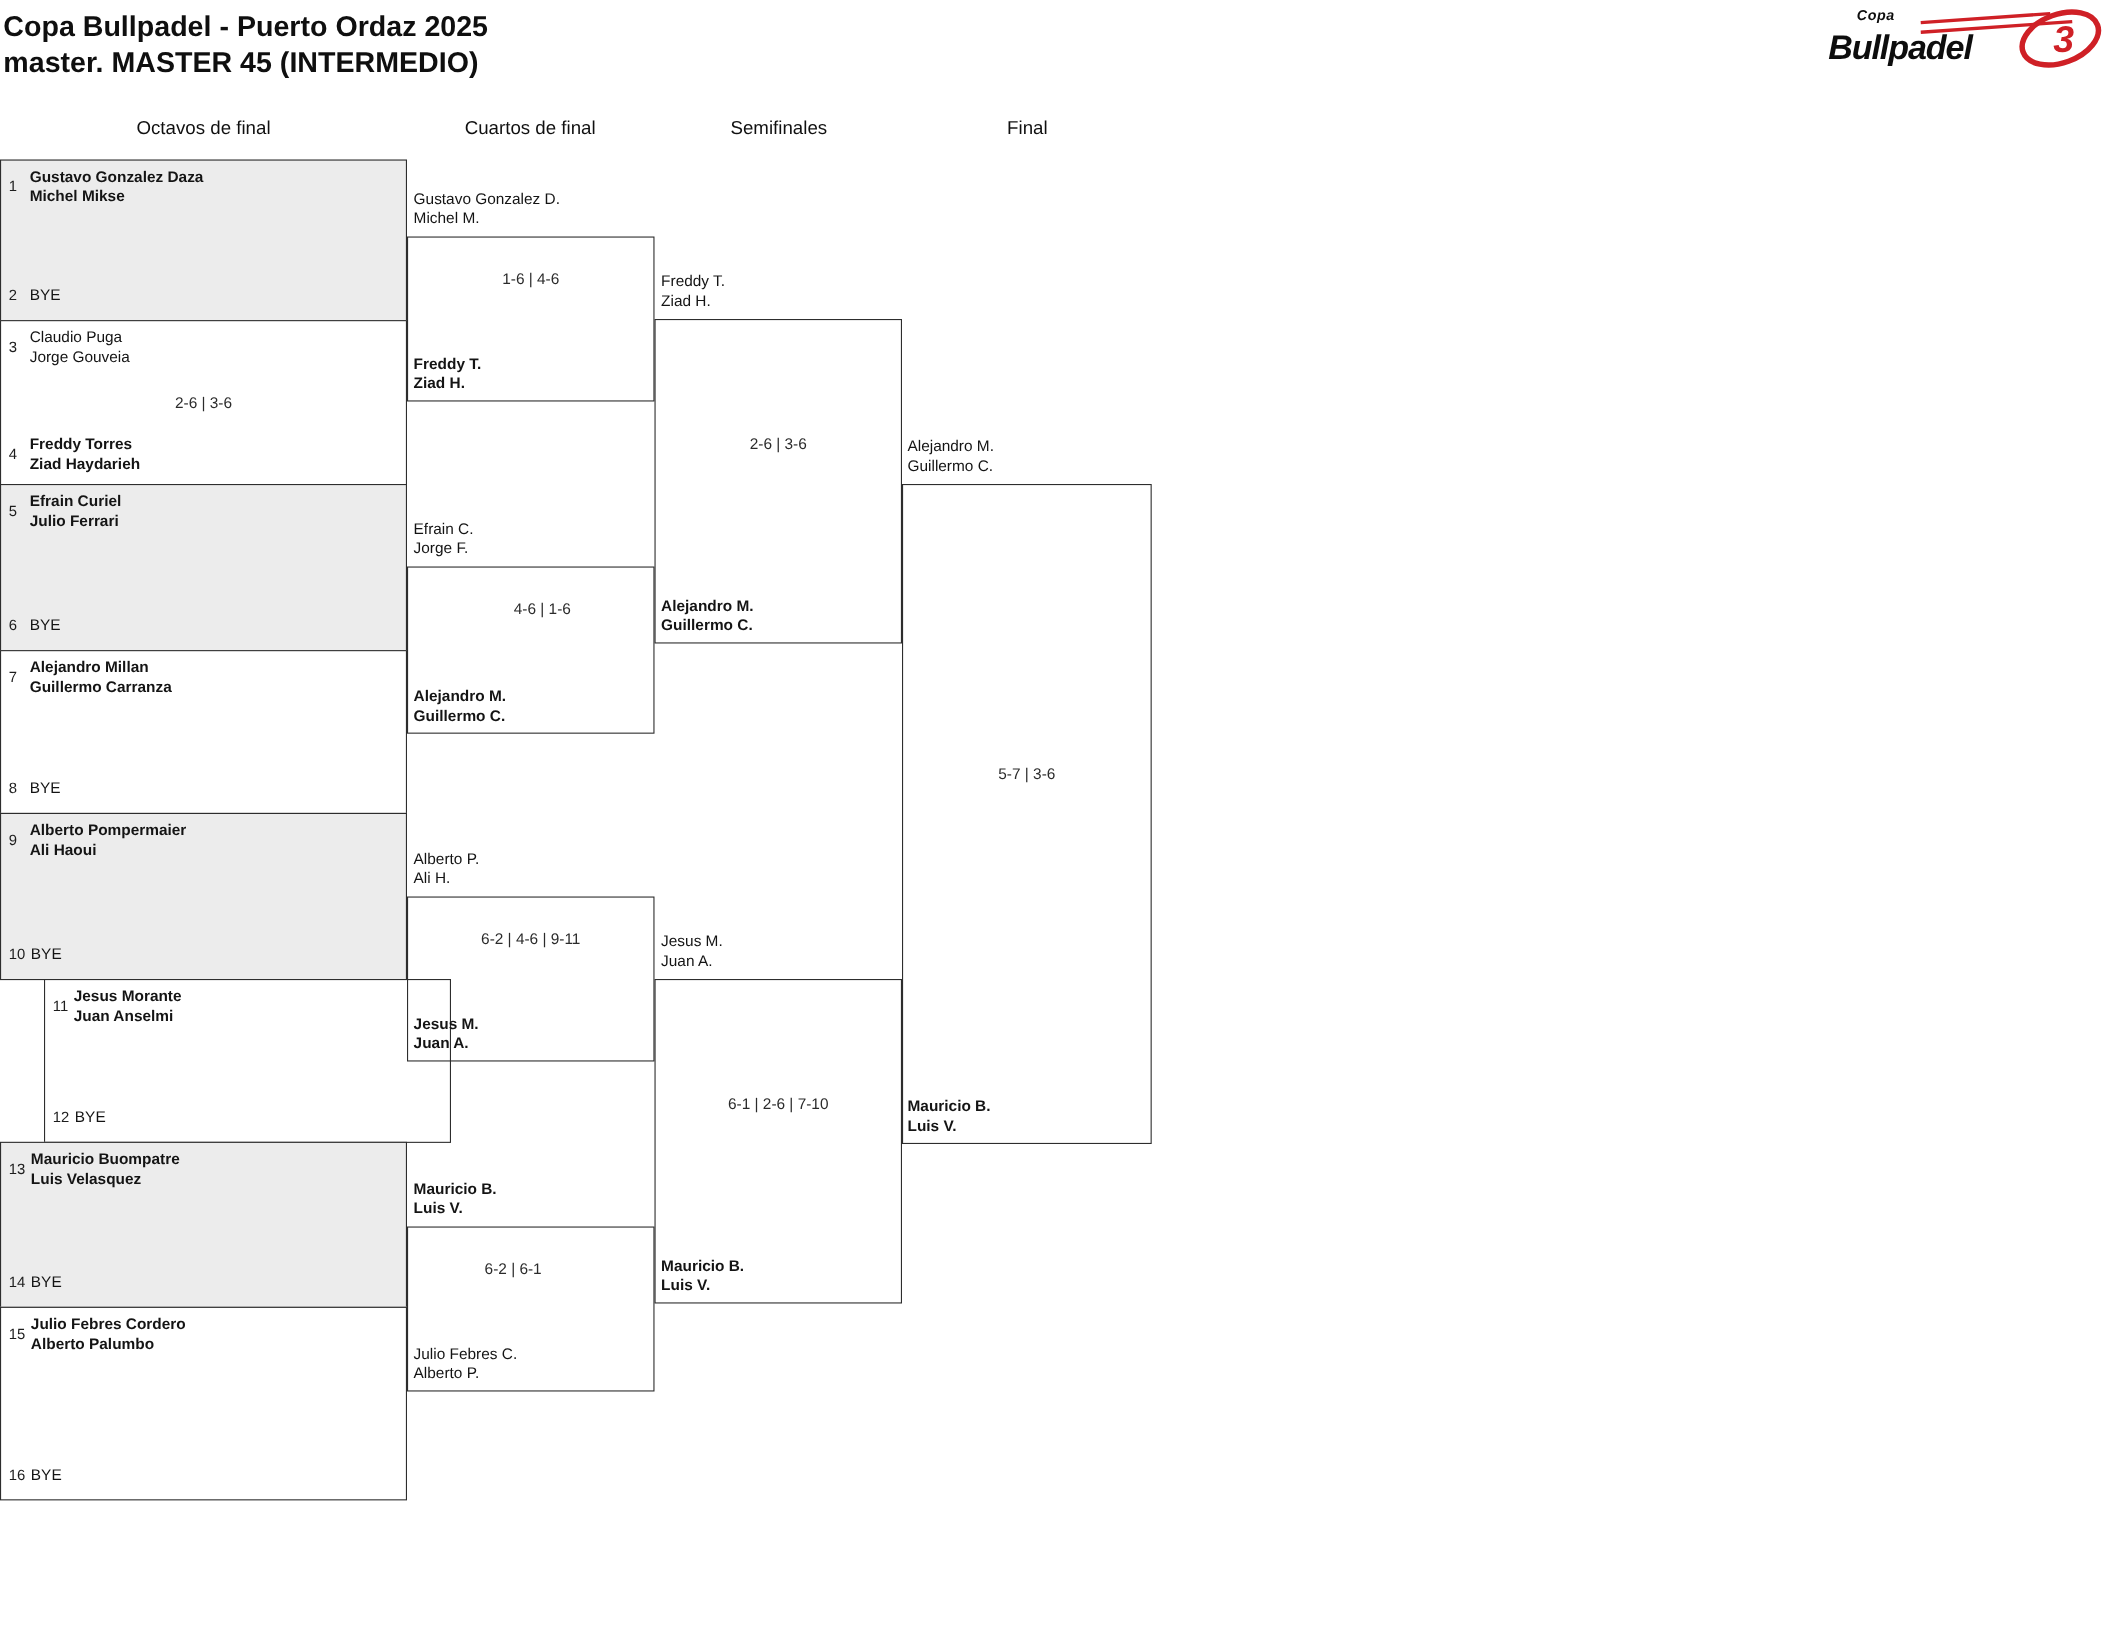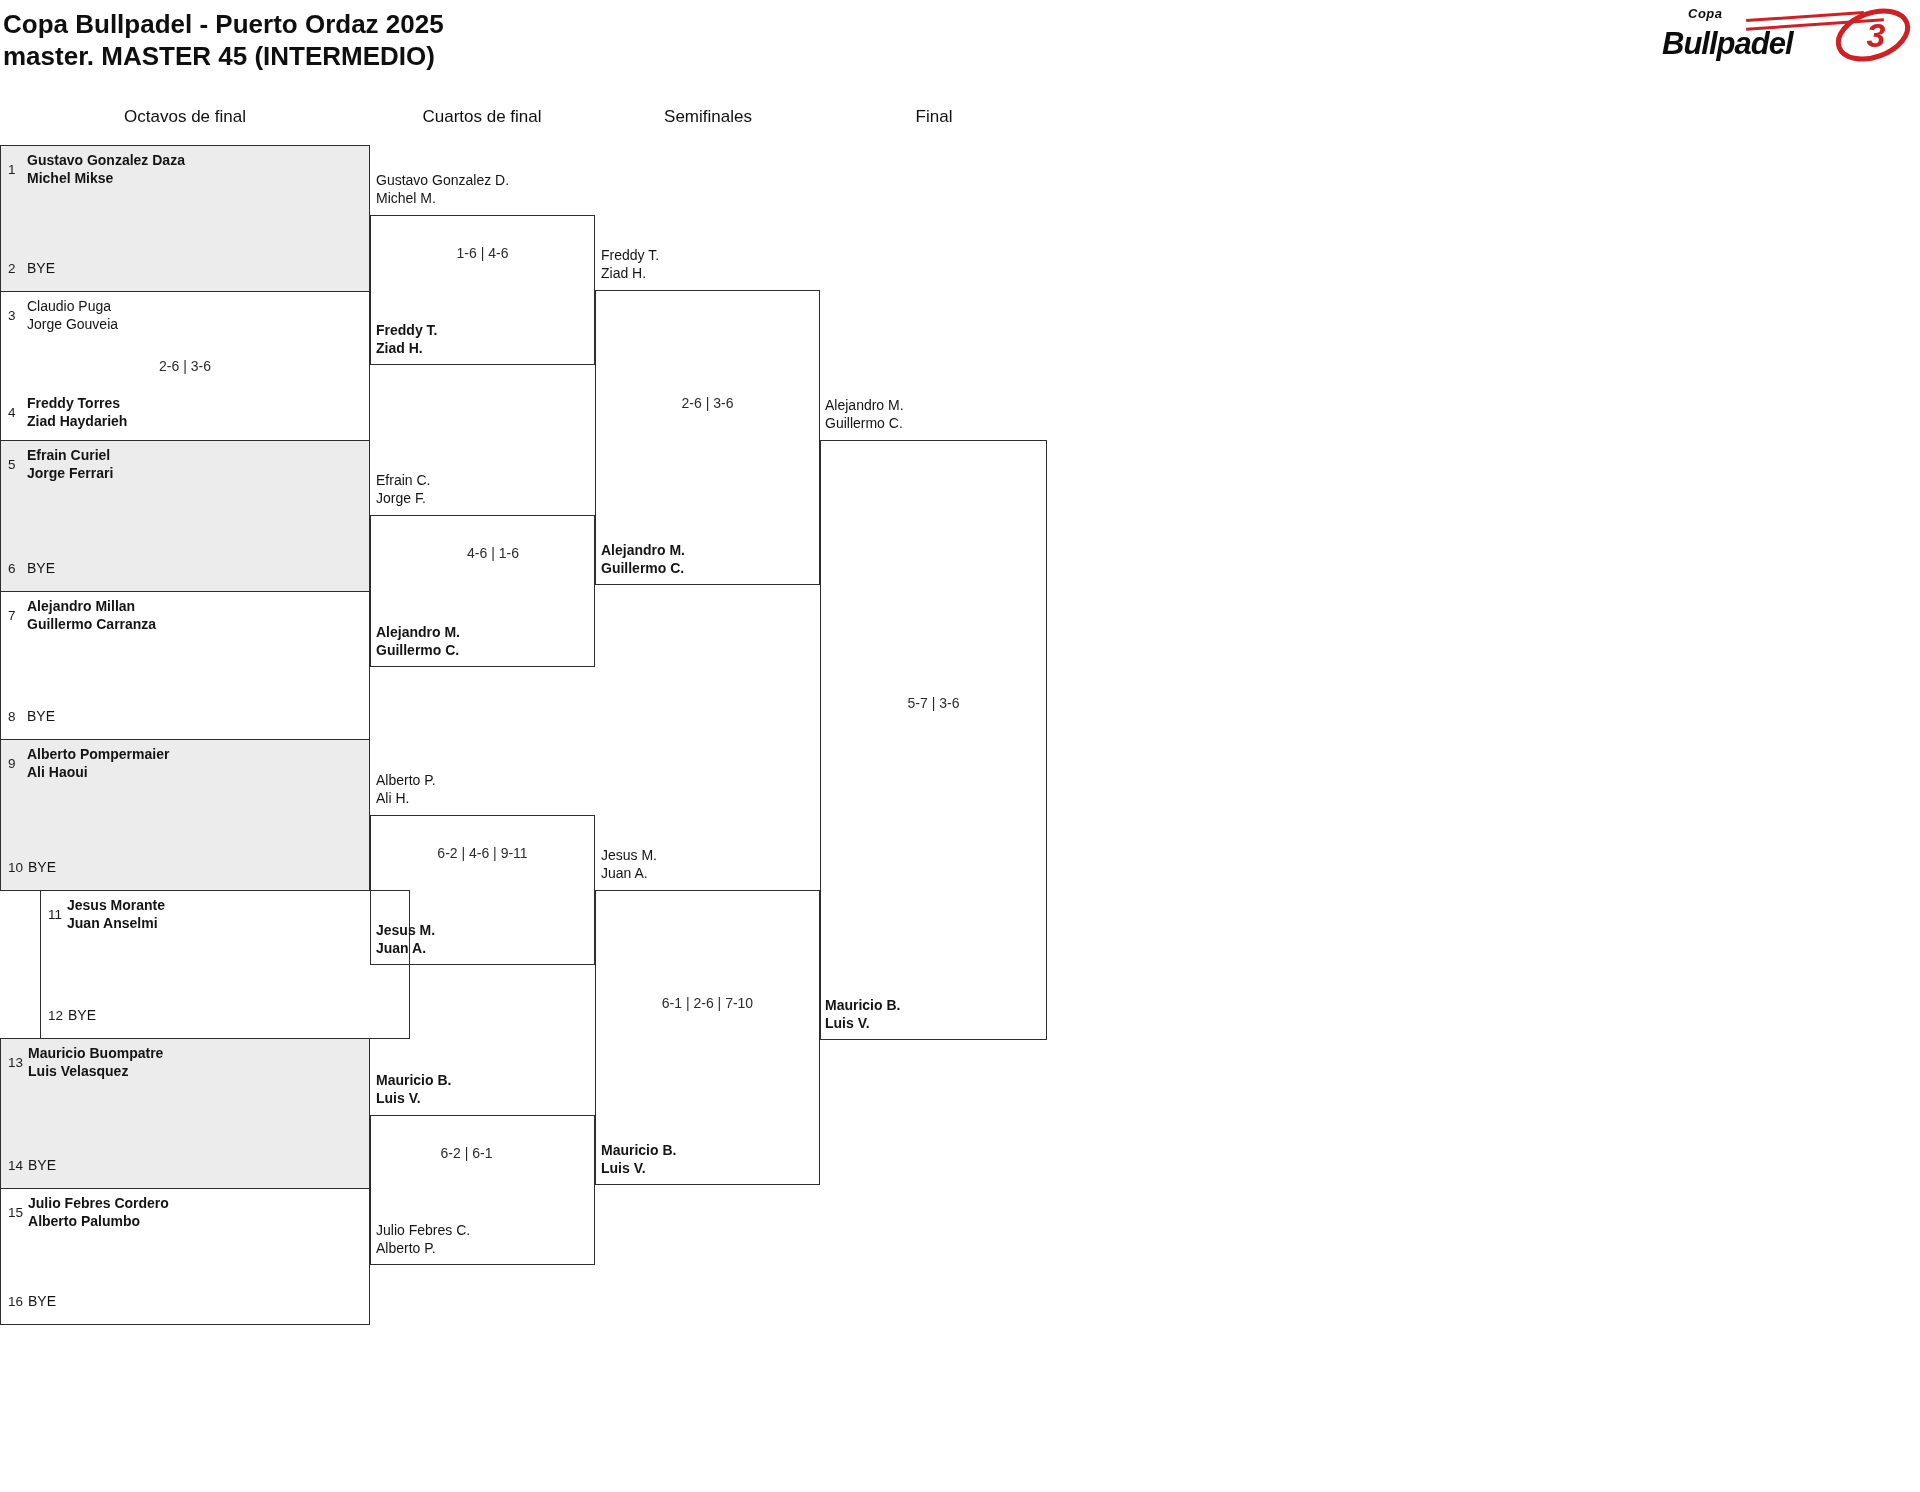--- a/index.html
+++ b/index.html
@@ -109,21 +109,21 @@
           <span class="nm">Ziad Haydarieh</span>
       </span>
     </div>
   </div>
 
   <div class="obox shaded" style="top:440px;height:152px;">
     <div class="slot slot-top">
       <span class="num">5</span>
       <span class="names bold">
         <span class="nm">Efrain Curiel</span>
-          <span class="nm">Jorge Ferrari</span>
+          <span class="nm">Julio Ferrari</span>
       </span>
     </div>
     <div class="slot slot-bottom-bye">
       <span class="num">6</span>
       <span class="names">
         <span class="nm">BYE</span>
       </span>
     </div>
   </div>
 
@@ -184,21 +184,21 @@
       </span>
     </div>
     <div class="slot slot-bottom-bye">
       <span class="num">14</span>
       <span class="names">
         <span class="nm">BYE</span>
       </span>
     </div>
   </div>
 
-  <div class="obox" style="top:1188px;height:137px;">
+  <div class="obox" style="top:1188px;height:176px;">
     <div class="slot slot-top">
       <span class="num">15</span>
       <span class="names bold">
         <span class="nm">Julio Febres Cordero</span>
           <span class="nm">Alberto Palumbo</span>
       </span>
     </div>
     <div class="slot slot-bottom-bye">
       <span class="num">16</span>
       <span class="names">

